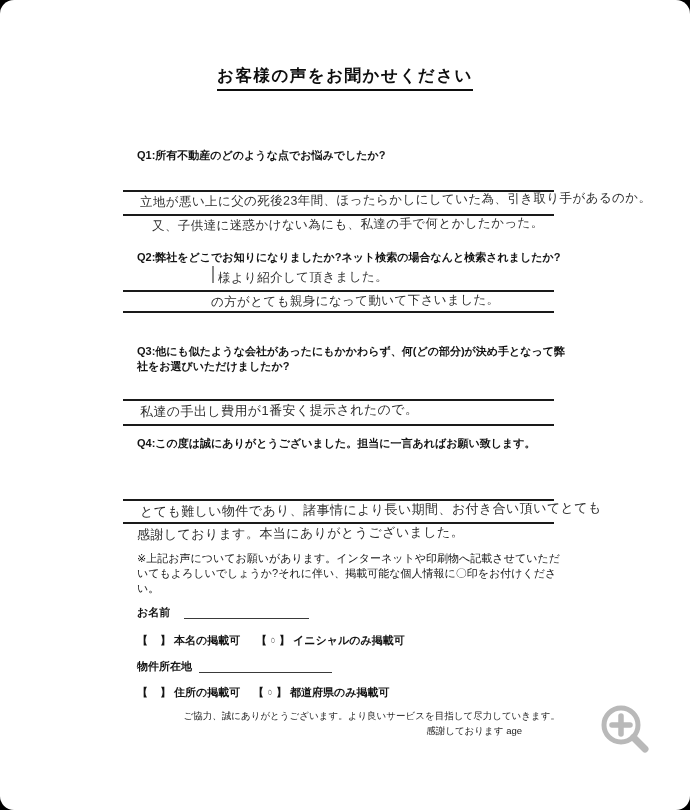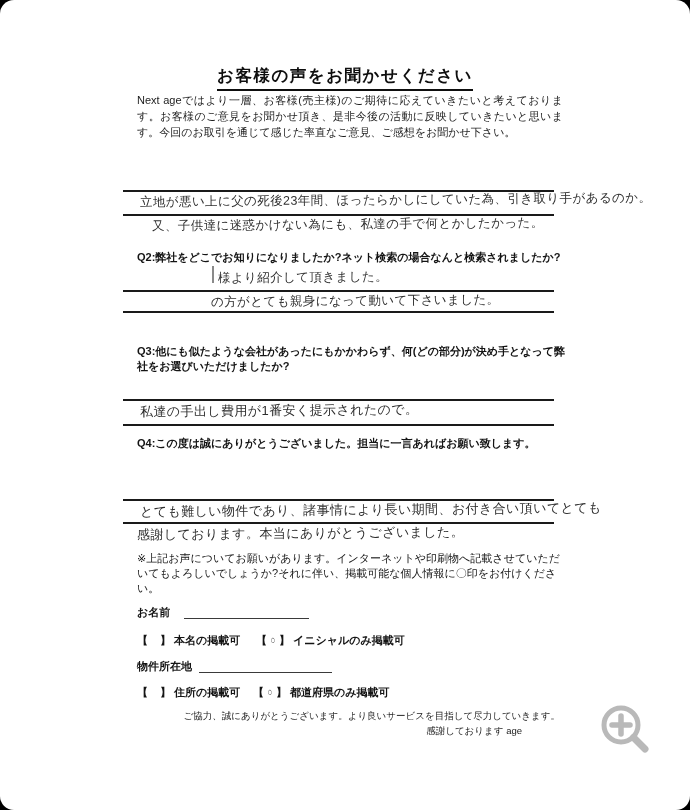--- a/index.html
+++ b/index.html
@@ -45,22 +45,22 @@
 </head>
 <body>
 
 <div class="stage">
   <div class="card">
 
     <div class="title-wrap">
       <h1 class="title">お客様の声をお聞かせください</h1>
     </div>
 
-    <p class="intro">Next ageではより一層、お客様(売主様)のご期待に応えていきたいと考えております。お客様のご意見をお聞かせ頂き、是非今後の活動に反映していきたいと思います。今回のお取引を通じて感じた率直なご意見、ご感想をお聞かせ下さい。</p>
 
+    <p class="qlabel" style="top:148px">Q1:所有不動産のどのような点でお悩みでしたか?</p>
     <div class="rule" style="top:190px"></div>
     <div class="hw" style="left:140px;top:194px">立地が悪い上に父の死後23年間、ほったらかしにしていた為、引き取り手があるのか。</div>
     <div class="rule thin" style="top:214px"></div>
     <div class="hw" style="left:152px;top:218px">又、子供達に迷惑かけない為にも、私達の手で何とかしたかった。</div>
 
     <p class="qlabel" style="top:250px">Q2:弊社をどこでお知りになりましたか?ネット検索の場合なんと検索されましたか?</p>
     <div class="redaction" style="left:212px;top:266px"></div>
     <div class="hw" style="left:218px;top:270px">様より紹介して頂きました。</div>
     <div class="rule" style="top:290px"></div>
     <div class="hw" style="left:211px;top:294px">の方がとても親身になって動いて下さいました。</div>

